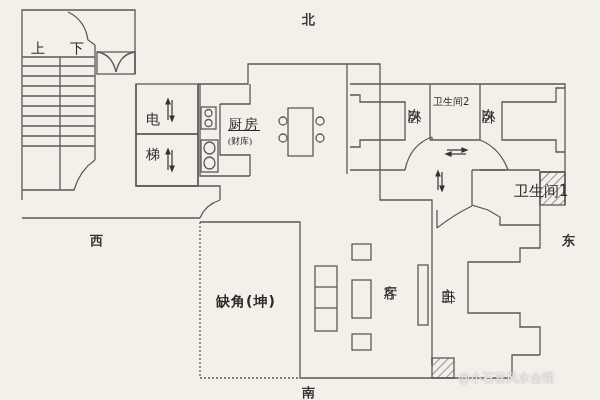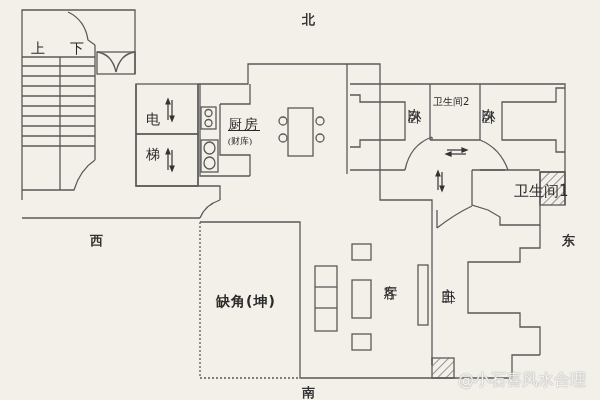--- a/index.html
+++ b/index.html
@@ -7,21 +7,21 @@
       width: 600px; height: 400px; overflow: hidden;
       background: #f3efe9;
       font-family: "DejaVu Sans", sans-serif;
     }
     #plan { position: absolute; left: 0; top: 0; }
     .lbl { position: absolute; color: #2a2a2a; font-family: "DejaVu Sans", sans-serif; line-height: 1; white-space: nowrap; }
     .dir { font-size: 13px; font-weight: bold; color: #333; }
     .room { font-size: 14px; }
     .room-v { font-size: 14px; writing-mode: vertical-rl; letter-spacing: 2px; }
     .small { font-size: 9px; }
-    .wm { position: absolute; left: 458px; top: 370px; font-size: 16px; color: rgba(255,255,255,0.85);
+    .wm { position: absolute; left: 458px; top: 370px; font-size: 12px; color: rgba(255,255,255,0.85);
           text-shadow: 0 0 2px #bbb, 0 0 1px #999; }
   </style>
 </head>
 <body>
 
 <svg id="plan" width="600" height="400" viewBox="0 0 600 400">
   <defs>
     <pattern id="hatch" width="6" height="6" patternUnits="userSpaceOnUse" patternTransform="rotate(45)">
       <line x1="0" y1="0" x2="0" y2="6" stroke="#555" stroke-width="1.2"></line>
     </pattern>

